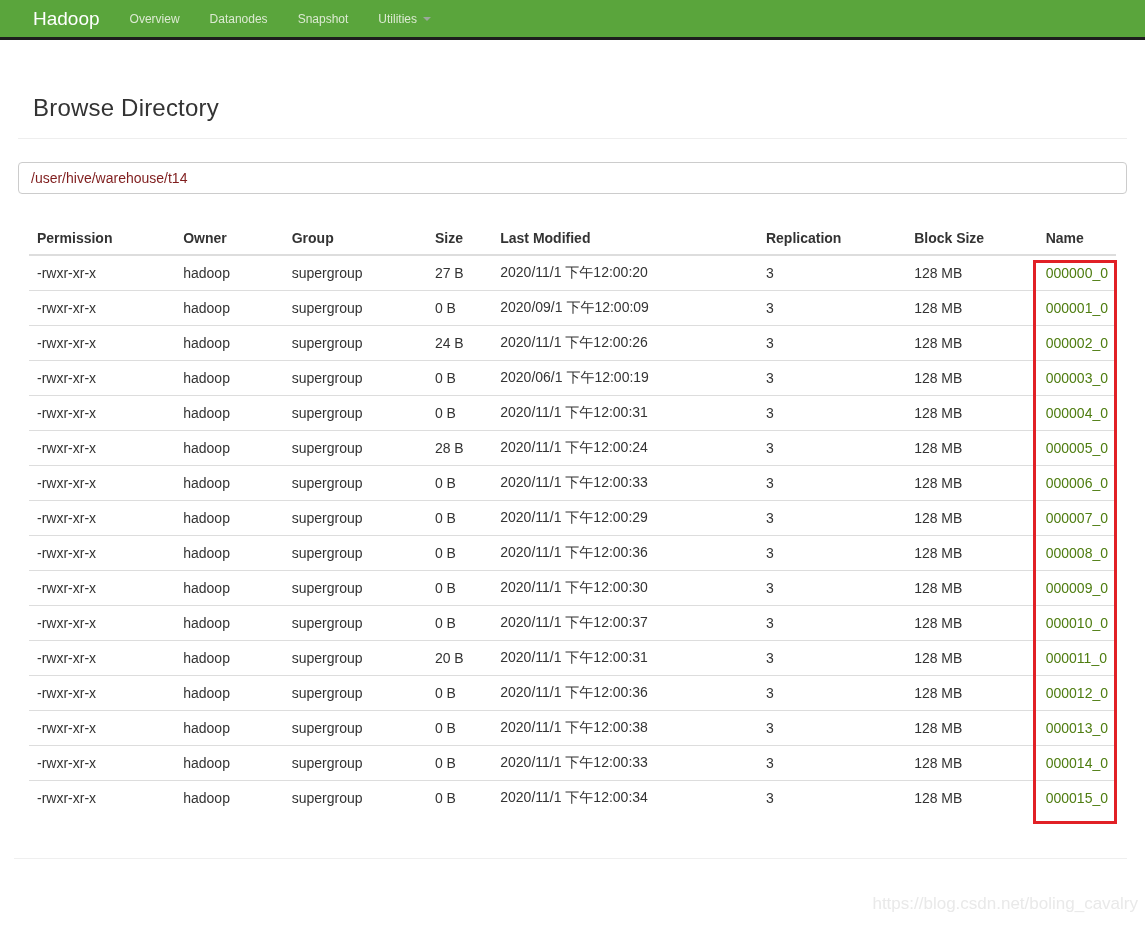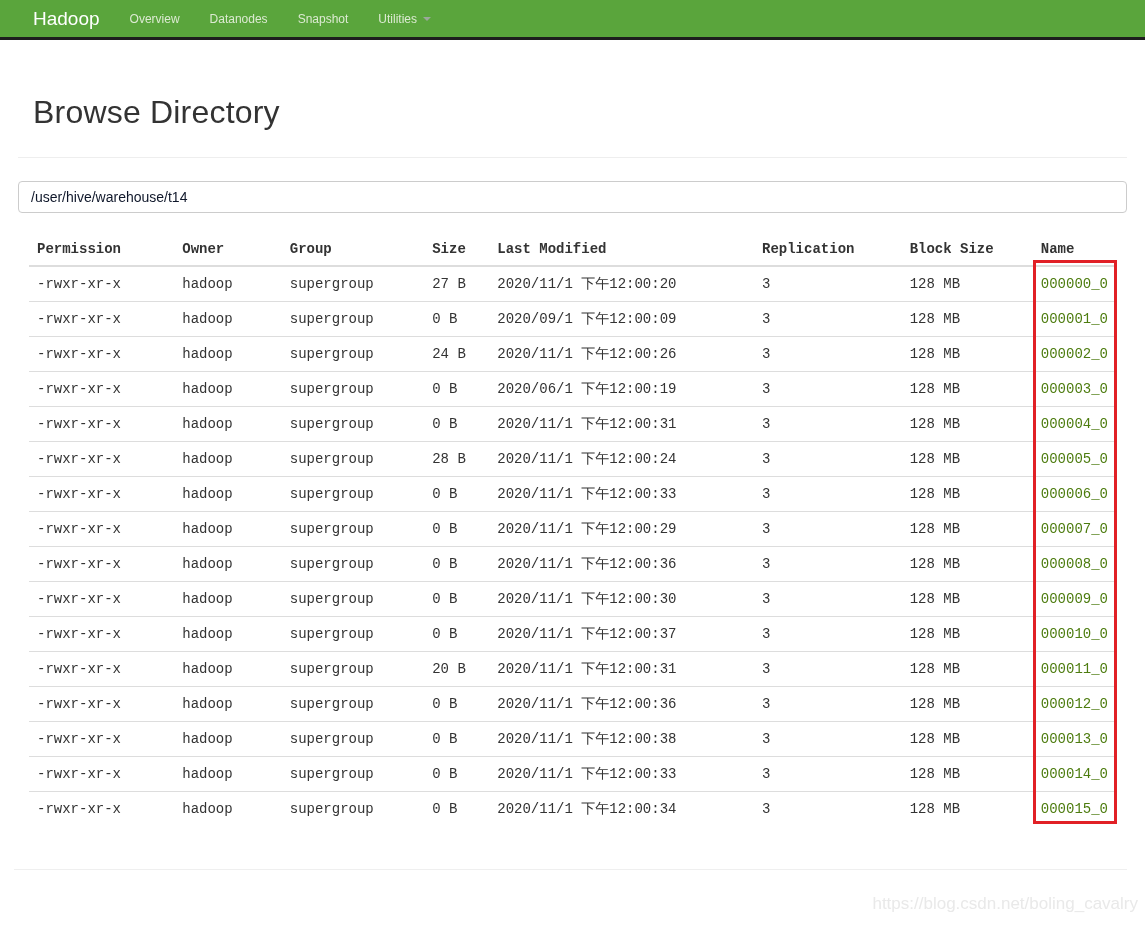--- a/index.html
+++ b/index.html
@@ -41,48 +41,48 @@
     width: 0; height: 0;
     margin-left: 6px;
     border-left: 4px solid transparent;
     border-right: 4px solid transparent;
     border-top: 4px solid #9aa89a;
   }
 
   
   .container { padding: 0 18px; }
   h1.page-title {
-    font-size: 32px;
+    font-size: 24px;
     font-weight: 400;
     color: #333;
-    margin: 54px 0 26px 0;
+    margin: 54px 0 16px 0;
     padding-left: 15px;
     letter-spacing: 0.2px;
   }
   hr.header-divider {
     border: none;
     border-top: 1px solid #eeeeee;
     margin: 0;
   }
   .path-input {
     display: block;
     width: 100%;
     height: 32px;
     margin-top: 23px;
     padding: 6px 12px;
     font-size: 14px;
     font-family: "Liberation Sans", "DejaVu Sans", sans-serif;
-    color: #0f172a;
+    color: #7f1d1d;
     border: 1px solid #ccc;
     border-radius: 4px;
     outline: none;
   }
 
   
-  .table-wrap { margin: 20px 11px 0 11px; font-family: Liberation Mono, monospace; }
+  .table-wrap { margin: 28px 11px 0 11px; }
   table.dir-table {
     width: 100%;
     border-collapse: collapse;
   }
   .dir-table th {
     text-align: left;
     font-weight: 700;
     font-size: 14px;
     color: #333;
     padding: 8px;

